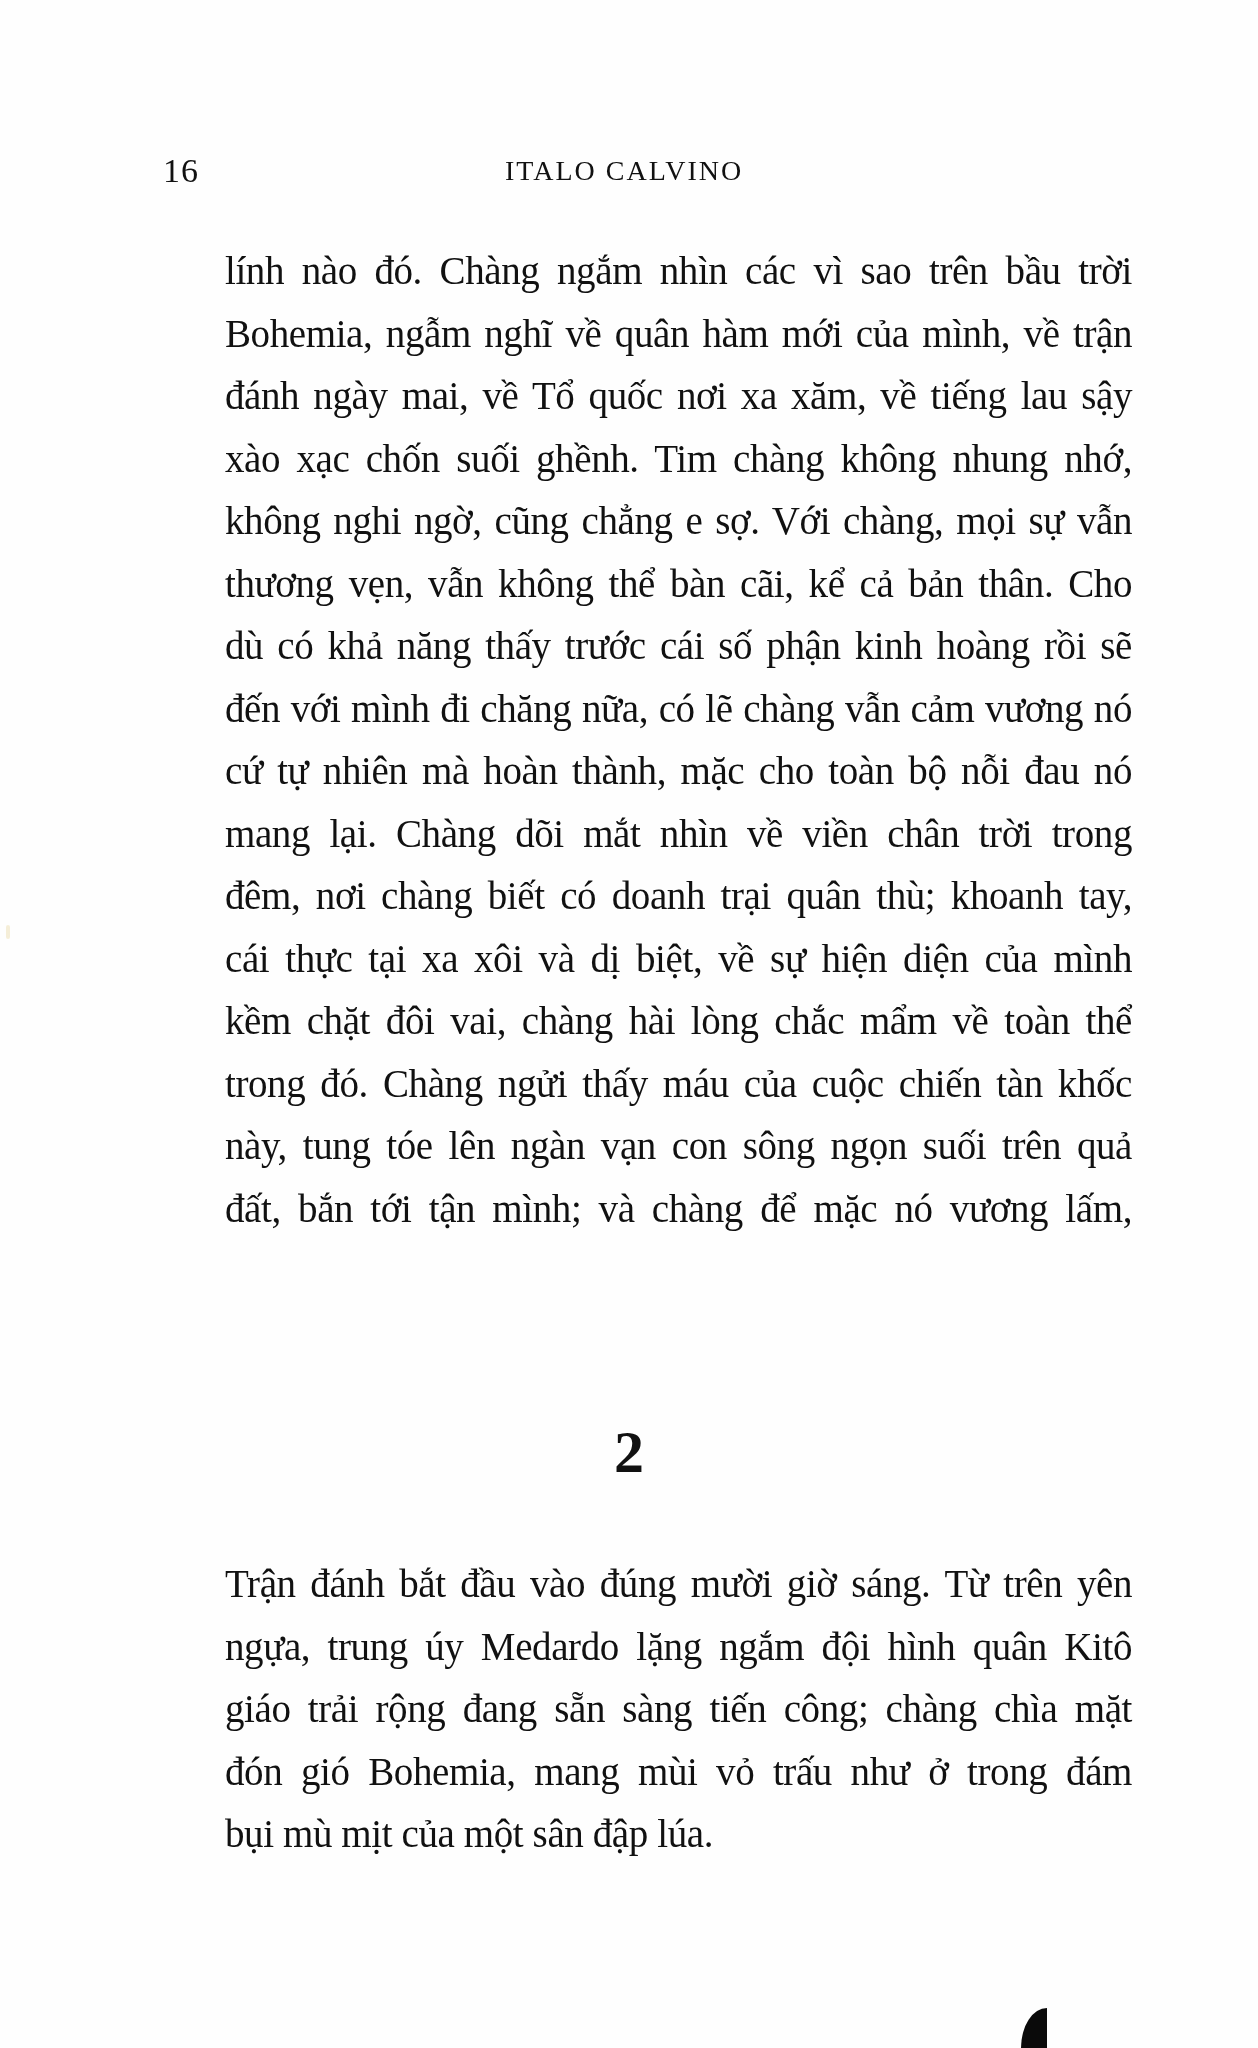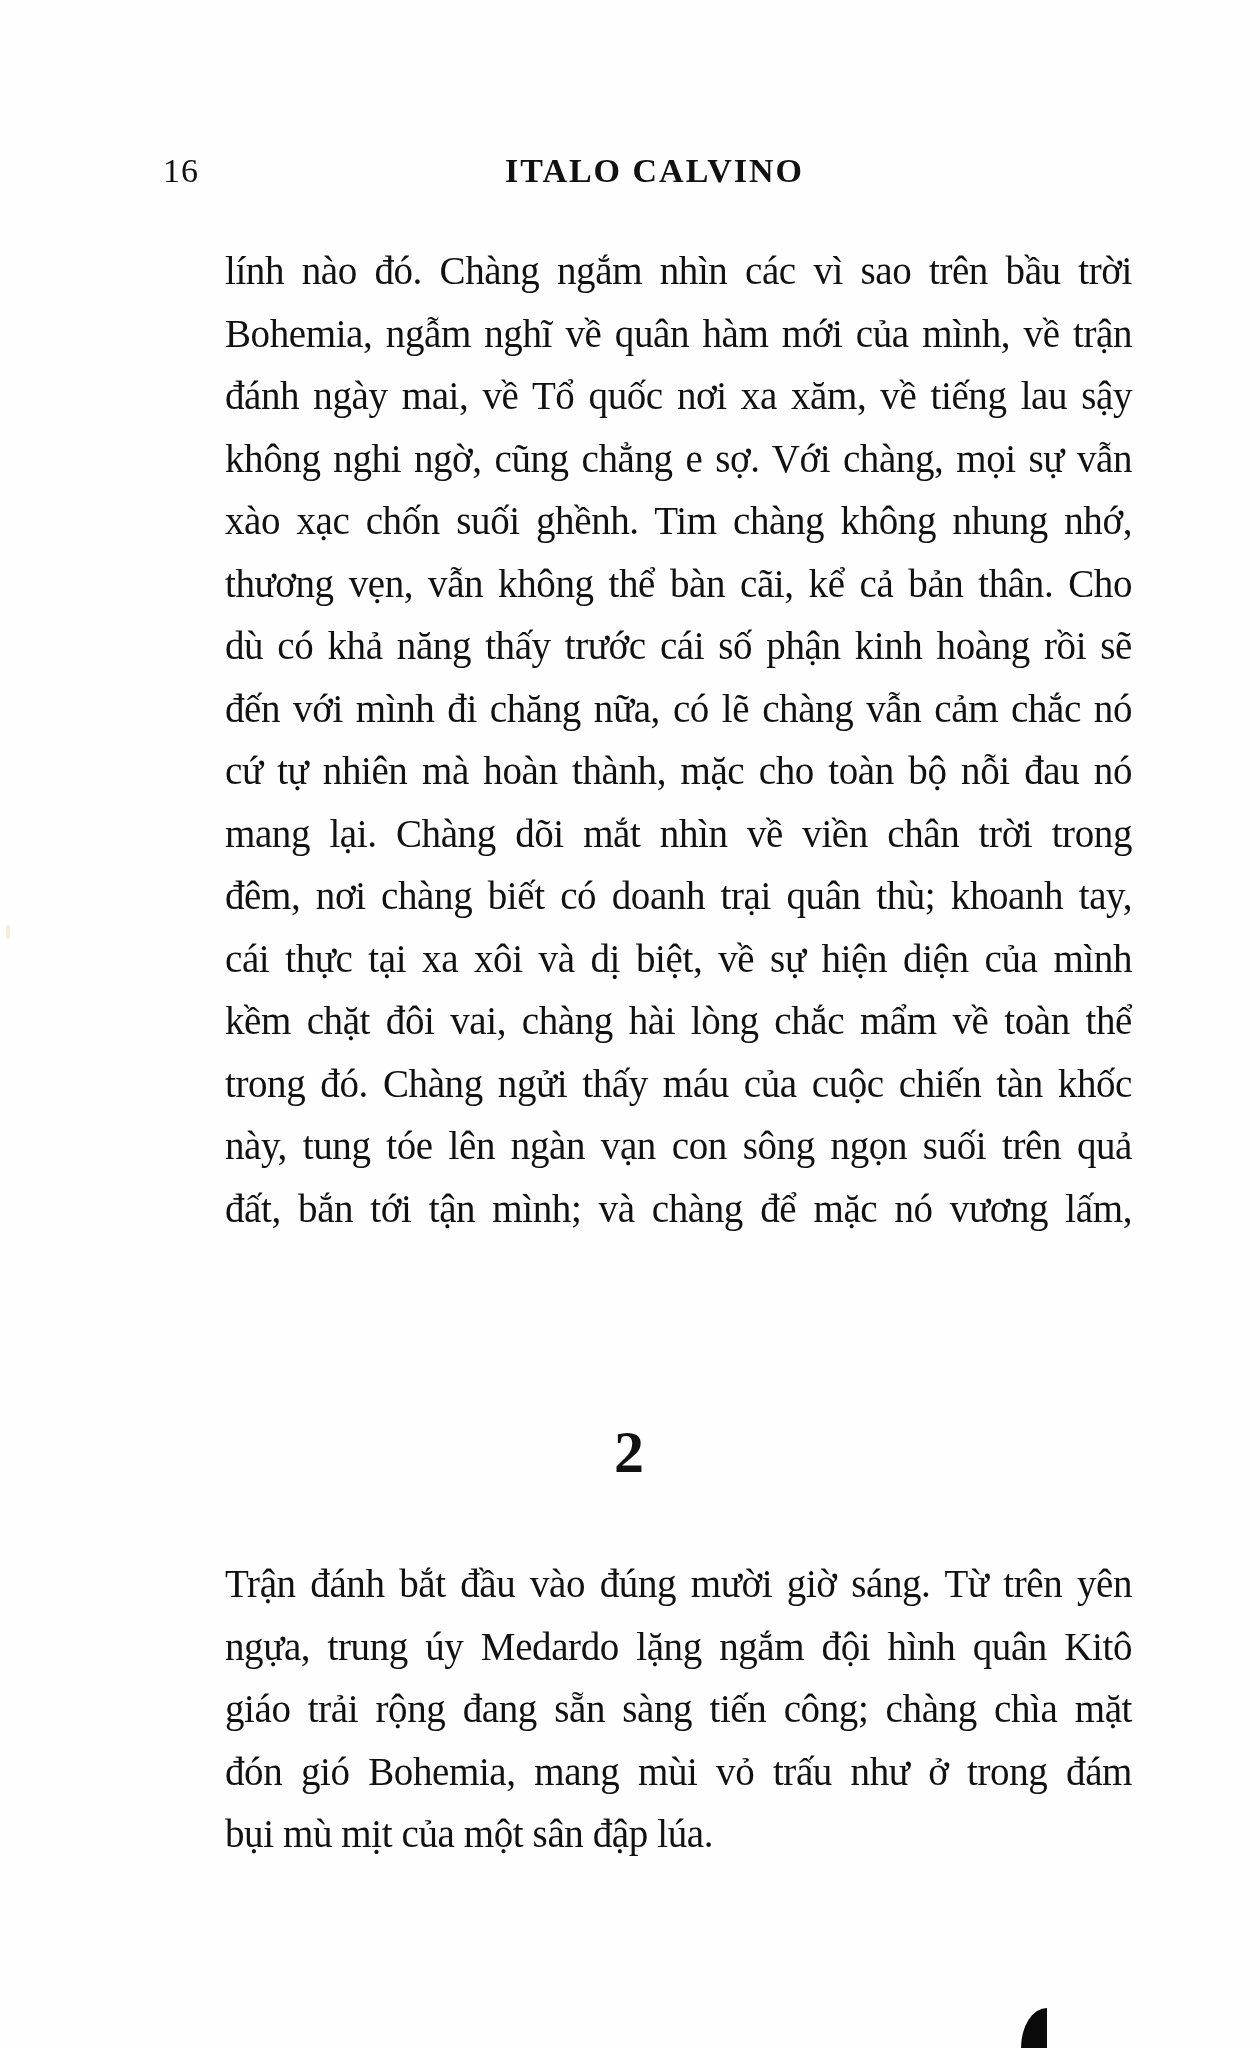--- a/index.html
+++ b/index.html
@@ -34,24 +34,23 @@
       left: 0;
       top: 0;
       font-size: 34px;
       line-height: 50px;
       letter-spacing: 1px;
     }
     .header-title {
       position: absolute;
       left: 342px;
       top: 0;
-      font-size: 34px;
+      font-size: 28px;
       line-height: 50px;
       letter-spacing: 2px;
-      font-weight: bold;
     }
     .body-text {
       position: absolute;
       left: 177px;
       width: 955px;
       font-size: 39px;
       line-height: 62.5px;
     }
     .body-text .line {
       display: block;
@@ -103,25 +102,25 @@
 
   <div class="running-header">
     <span class="page-number">16</span>
     <span class="header-title">ITALO CALVINO</span>
   </div>
 
   <div class="body-text" id="para-1">
     <span class="line">lính nào đó. Chàng ngắm nhìn các vì sao trên bầu trời</span>
     <span class="line">Bohemia, ngẫm nghĩ về quân hàm mới của mình, về trận</span>
     <span class="line">đánh ngày mai, về Tổ quốc nơi xa xăm, về tiếng lau sậy</span>
+    <span class="line">xào xạc chốn suối ghềnh. Tim chàng không nhung nhớ,</span>
     <span class="line">không nghi ngờ, cũng chẳng e sợ. Với chàng, mọi sự vẫn</span>
-    <span class="line">xào xạc chốn suối ghềnh. Tim chàng không nhung nhớ,</span>
     <span class="line">thương vẹn, vẫn không thể bàn cãi, kể cả bản thân. Cho</span>
     <span class="line">dù có khả năng thấy trước cái số phận kinh hoàng rồi sẽ</span>
-    <span class="line">đến với mình đi chăng nữa, có lẽ chàng vẫn cảm chắc nó</span>
+    <span class="line">đến với mình đi chăng nữa, có lẽ chàng vẫn cảm vương nó</span>
     <span class="line">cứ tự nhiên mà hoàn thành, mặc cho toàn bộ nỗi đau nó</span>
     <span class="line">mang lại. Chàng dõi mắt nhìn về viền chân trời trong</span>
     <span class="line">đêm, nơi chàng biết có doanh trại quân thù; khoanh tay,</span>
     <span class="line">cái thực tại xa xôi và dị biệt, về sự hiện diện của mình</span>
     <span class="line">kềm chặt đôi vai, chàng hài lòng chắc mẩm về toàn thể</span>
     <span class="line">trong đó. Chàng ngửi thấy máu của cuộc chiến tàn khốc</span>
     <span class="line">này, tung tóe lên ngàn vạn con sông ngọn suối trên quả</span>
     <span class="line">đất, bắn tới tận mình; và chàng để mặc nó vương lấm,</span>
   </div>
 

